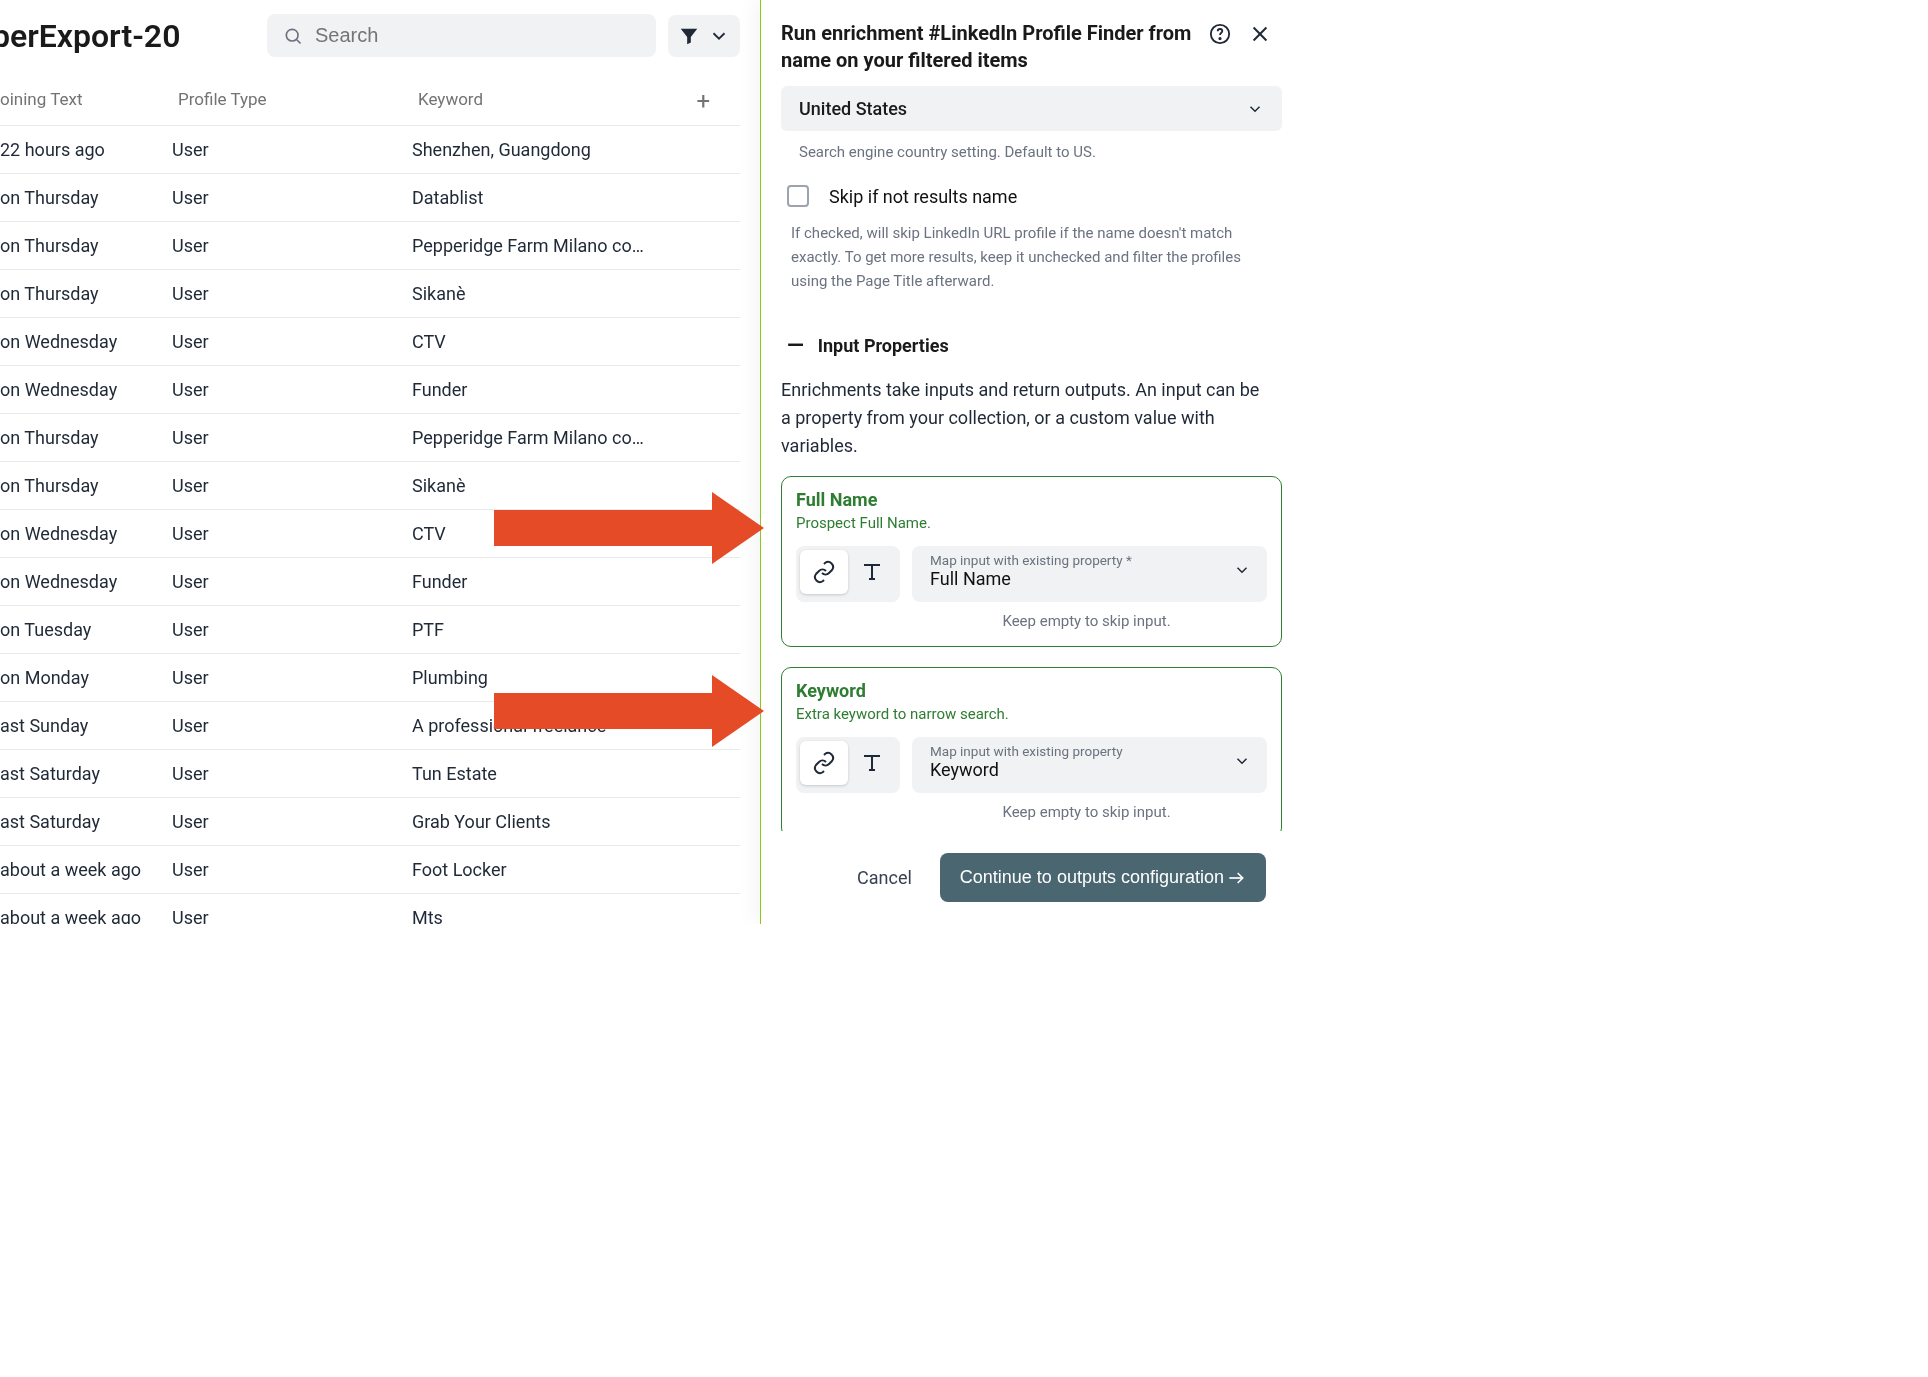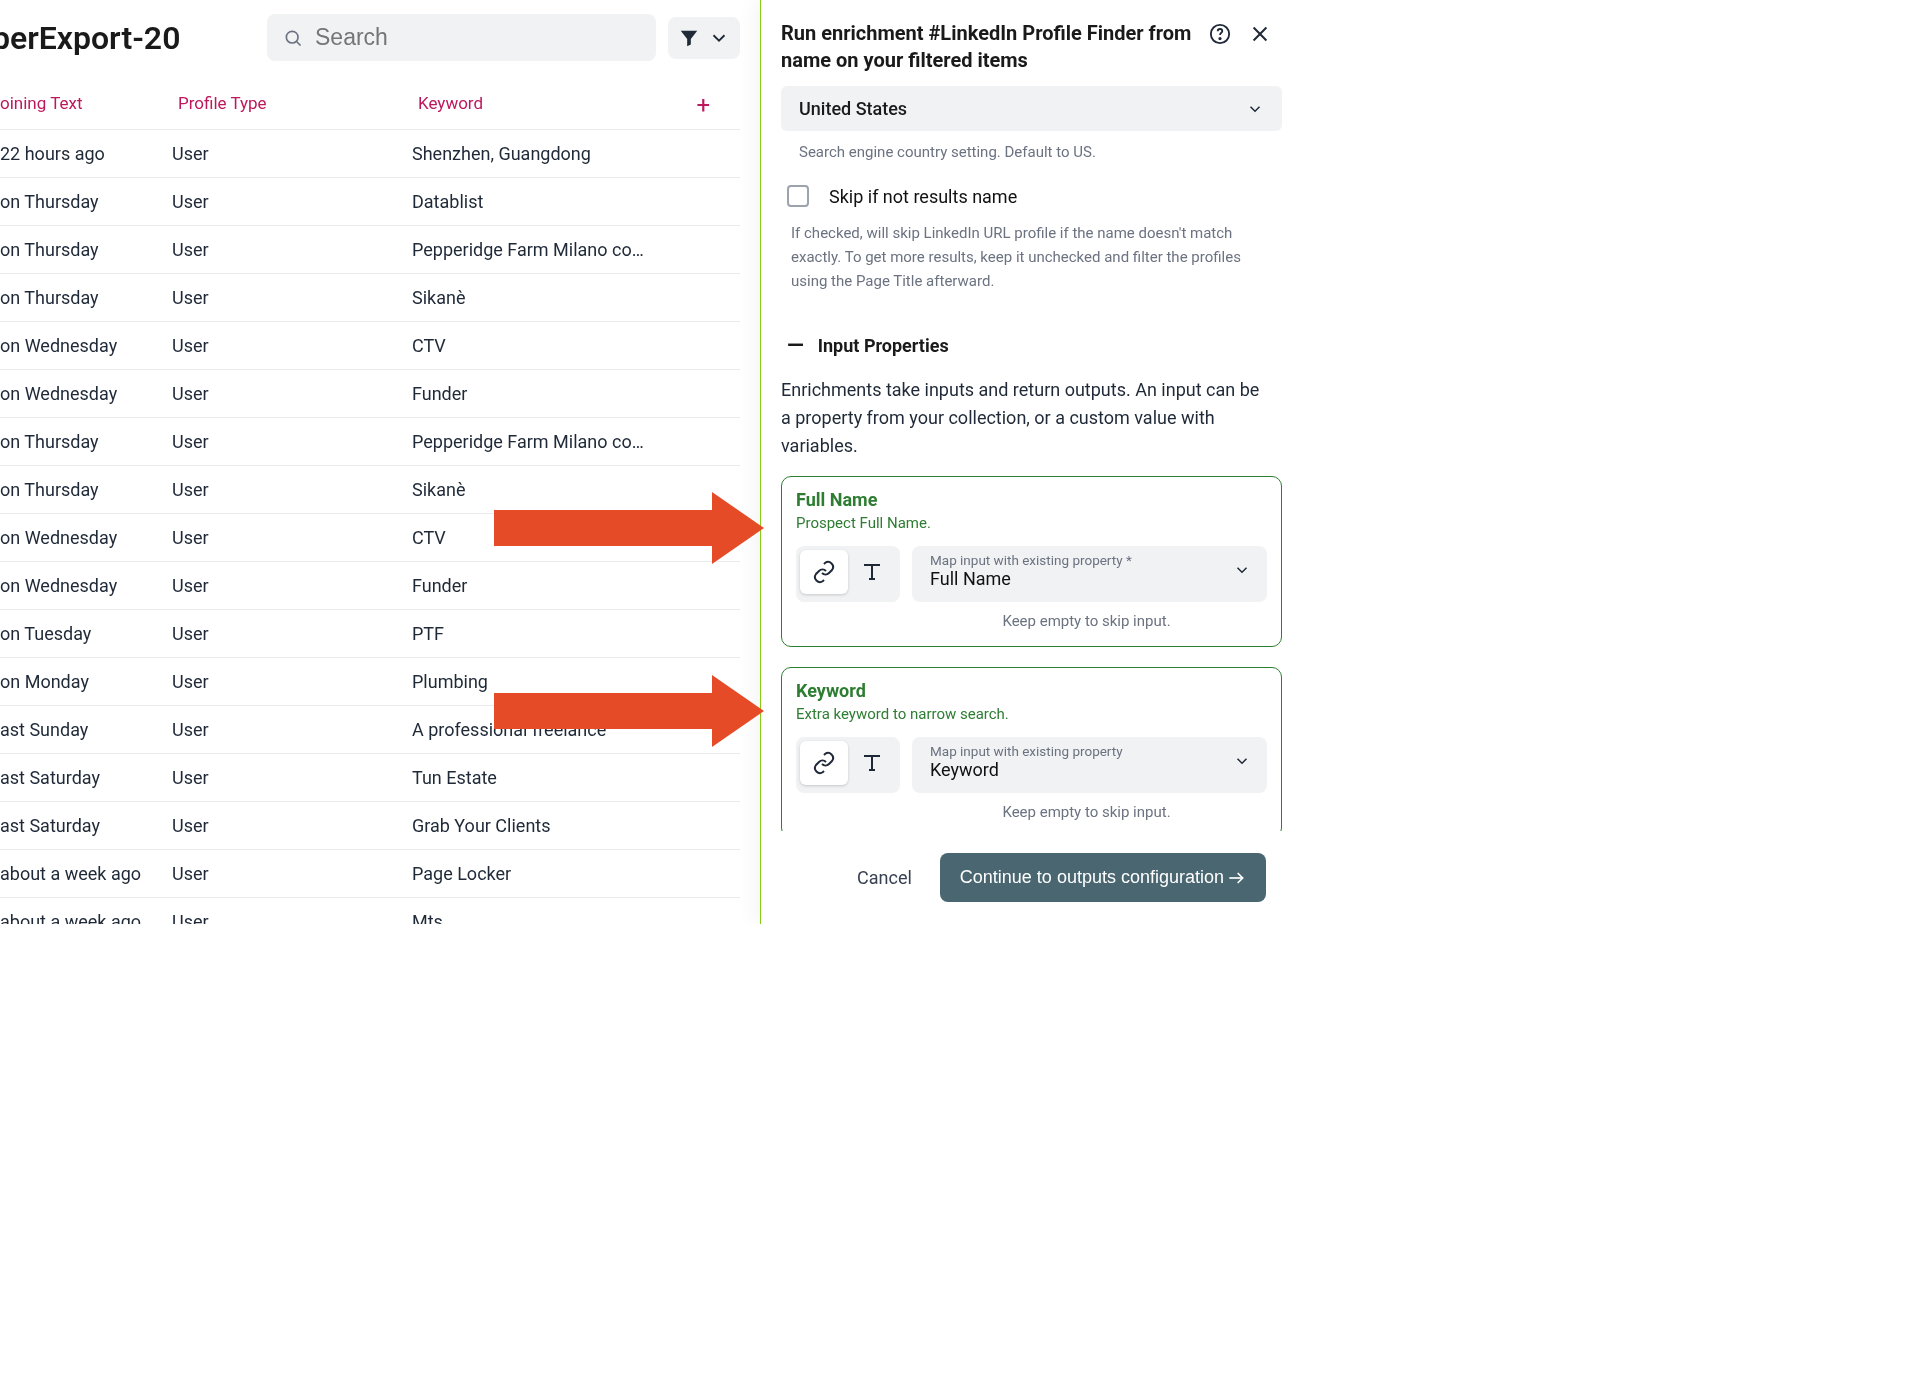--- a/index.html
+++ b/index.html
@@ -47,41 +47,41 @@
       border-radius: 8px;
       padding: 10px 16px;
       margin-left: 18px;
     }
     
     .search-wrap svg { width: 22px; height: 22px; margin-right: 12px; }
     .search-input {
       border: none;
       background: transparent;
       outline: none;
-      font-size: 23px;
+      font-size: 20px;
       color: #b91c1c;
       width: 100%;
     }
     
     .filter-btn {
       background: #f1f2f3;
       border-radius: 8px;
       padding: 10px 10px;
       display: flex;
       align-items: center;
       gap: 8px;
       cursor: pointer;
     }
     .filter-btn svg { width: 22px; height: 22px; }
     
     .table-header {
       display: flex;
       padding: 18px 0 16px 0;
       font-size: 17px;
-      color: #be185d;
+      color: #737373;
       position: relative;
     }
     .th-joining { width: 178px; padding-left: 0; }
     .th-profile { width: 240px; }
     .th-keyword { flex: 1; }
     .add-col {
       position: absolute;
       right: 30px;
       top: 16px;
       font-size: 24px;
@@ -429,21 +429,21 @@
         <div class="td-keyword">Tun Estate</div>
       </div>
       <div class="table-row">
         <div class="td-joining">ast Saturday</div>
         <div class="td-profile">User</div>
         <div class="td-keyword">Grab Your Clients</div>
       </div>
       <div class="table-row">
         <div class="td-joining">about a week ago</div>
         <div class="td-profile">User</div>
-        <div class="td-keyword">Page Locker</div>
+        <div class="td-keyword">Foot Locker</div>
       </div>
       <div class="table-row">
         <div class="td-joining">about a week ago</div>
         <div class="td-profile">User</div>
         <div class="td-keyword">Mts</div>
       </div>
     </div>
 </div>
 
 <div class="side-panel">

